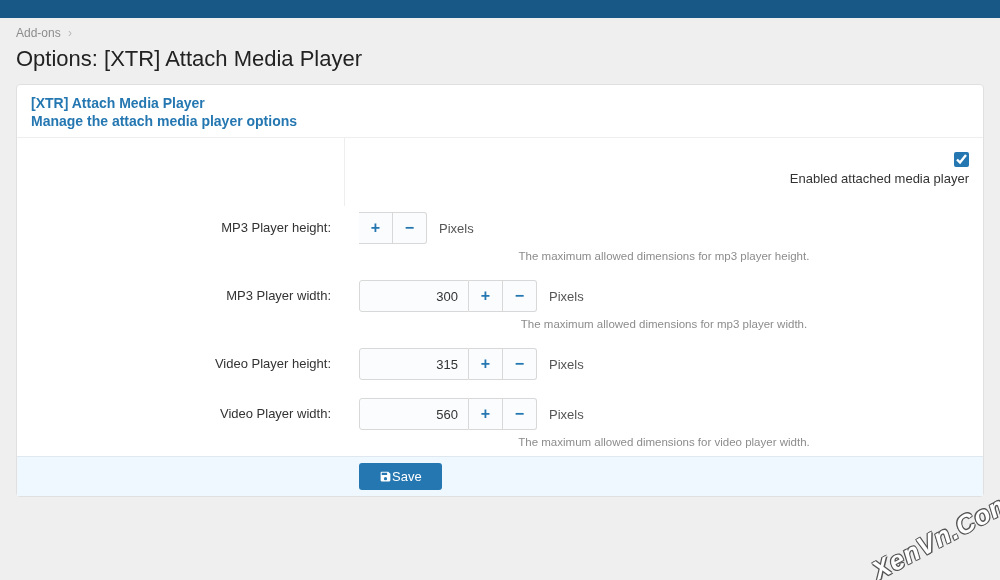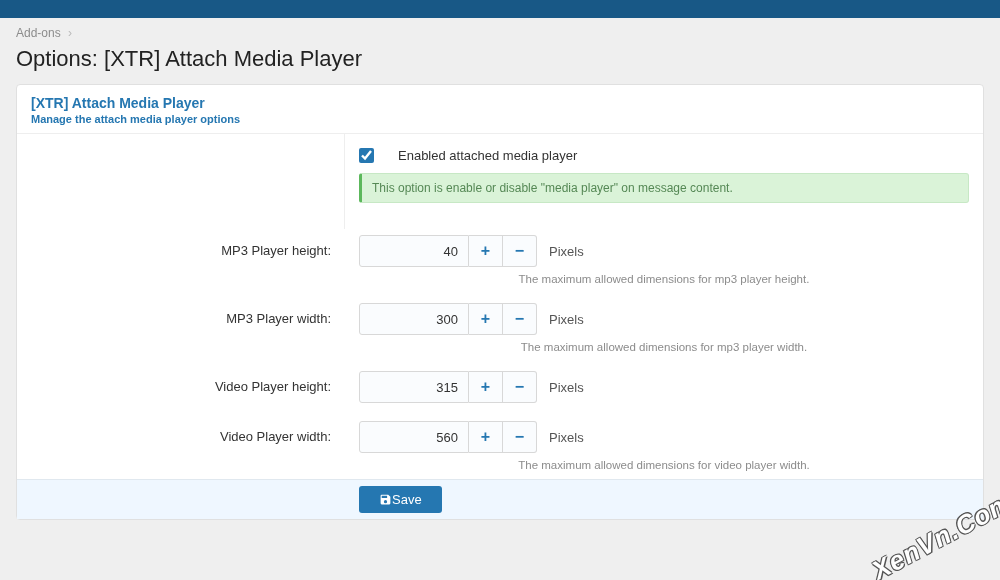--- a/index.html
+++ b/index.html
@@ -41,40 +41,41 @@
       border-bottom: 1px solid #eee;
       font-weight: bold;
     }
     .panel-header .title a {
       color: #2577b1;
       font-size: 14px;
       text-decoration: none;
     }
     .panel-header .subtitle {
       color: #2577b1;
-      font-size: 11px;
+      font-size: 14px;
       margin-top: 2px;
     }
     .form-body {
       display: flex;
     }
     .label-col {
       width: 328px;
       min-width: 328px;
       border-right: 1px solid #eee;
     }
     .content-col {
       flex: 1;
       padding: 14px 14px 10px;
     }
     .checkbox-row {
       display: flex;
       align-items: flex-end;
-      gap: 24px;
+      gap: 4px;
       margin-bottom: 10px;
+      flex-direction: column;
     }
     .checkbox-row input[type="checkbox"] {
       width: 15px; height: 15px;
       accent-color: #2577b1;
     }
     .checkbox-row label { font-size: 13px; color: #333; }
     .info-box {
       background: #daf3d8;
       border: 1px solid #c7e8c5;
       border-left: 3px solid #5cb85c;
@@ -201,32 +202,30 @@
   </div>
 
   <div class="form-body">
     <div class="label-col"></div>
     <div class="content-col">
 
       <div class="checkbox-row">
         <input type="checkbox" checked="" style="">
         <label>Enabled attached media player</label>
       </div>
-      <div class="info-box">This option is enable or disable "media player" on message content.</div>
 
     </div>
   </div>
 
   <div class="rows-wrap">
 
     <div class="form-row">
       <div class="row-label">MP3 Player height:</div>
       <div class="row-body">
         <div class="input-group">
-          <input class="num-input" value="40" style="">
           <button class="step-btn plus">+</button>
           <button class="step-btn minus">−</button>
           <span class="unit-label">Pixels</span>
         </div>
         <div class="hint">The maximum allowed dimensions for mp3 player height.</div>
       </div>
     </div>
 
     <div class="form-row">
       <div class="row-label">MP3 Player width:</div>

